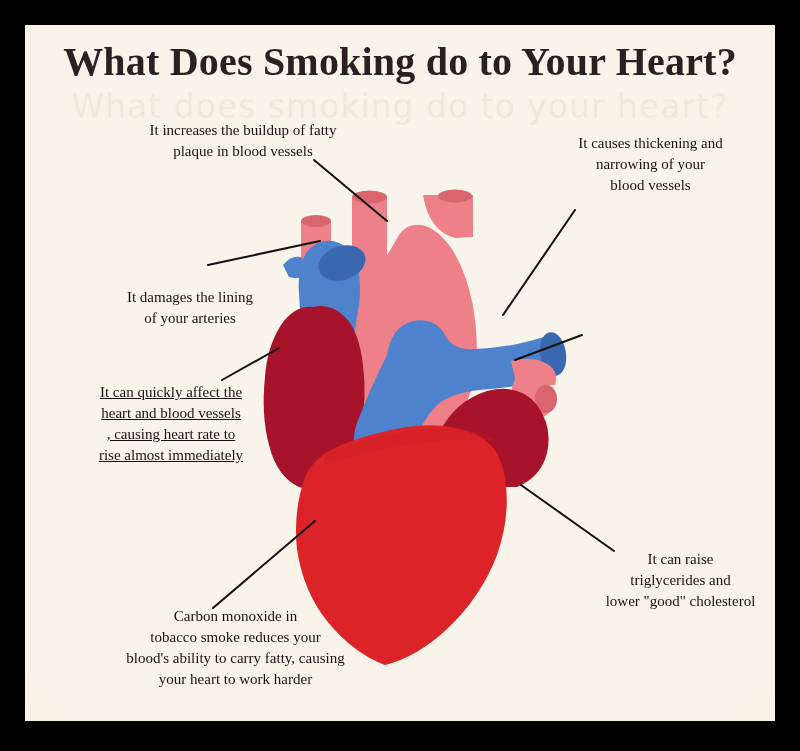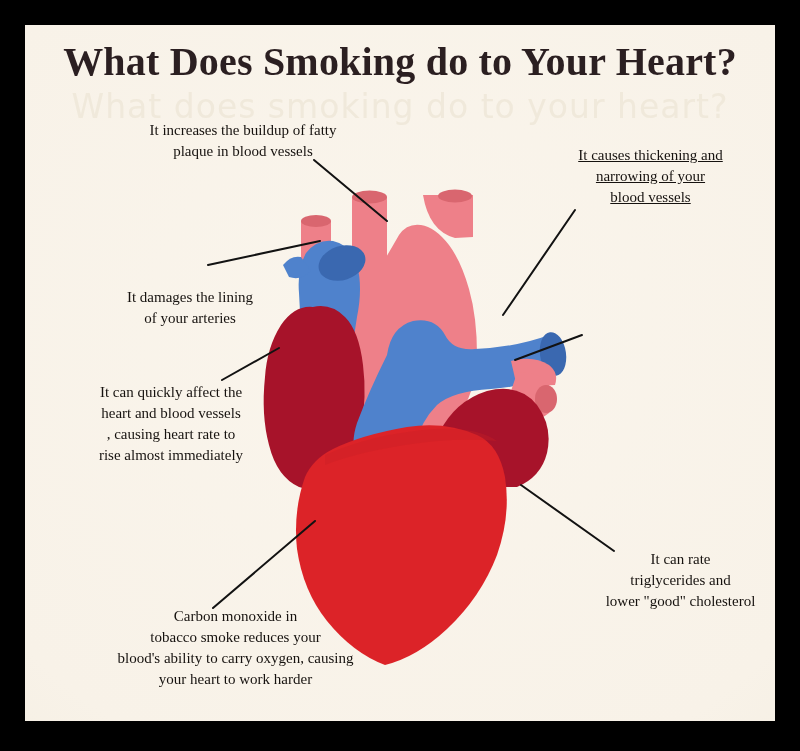--- a/index.html
+++ b/index.html
@@ -65,23 +65,23 @@
     font-family: "Liberation Serif", "DejaVu Serif", serif;
     font-size: 15px;
     line-height: 21px;
     color: #16120F;
     text-align: center;
     white-space: pre-line;
   }
 
   .note-fatty        { left: 68px;  top: 95px;  width: 300px; }
   .note-lining       { left: 55px;  top: 238px; width: 220px; margin-top: 24px; }
-  .note-quick        { left: 26px;  top: 357px; width: 240px; }
+  .note-quick        { left: 26px;  top: 357px; width: 240px; text-decoration: underline; }
   .note-carbon       { left: 48px;  top: 581px; width: 325px; }
-  .note-thicken      { left: 518px; top: 120px; width: 215px; text-decoration: underline; }
+  .note-thicken      { left: 518px; top: 108px; width: 215px; }
   .note-sticky       { left: 558px; top: 258px; width: 200px; }
   .note-trigly       { left: 548px; top: 524px; width: 215px; }
 
   
   #heart-svg, #leaders-svg {
     position: absolute;
     left: 0; top: 0;
     width: 750px;
     height: 696px;
   }
@@ -216,26 +216,26 @@
     <div class="note note-lining">It damages the lining
 of your arteries</div>
 
     <div class="note note-quick">It can quickly affect the
 heart and blood vessels
 , causing heart rate to
 rise almost immediately</div>
 
     <div class="note note-carbon">Carbon monoxide in
 tobacco smoke reduces your
-blood's ability to carry oxygen, causing
+blood's ability to carry fatty, causing
 your heart to work harder</div>
 
     <div class="note note-thicken">It causes thickening and
 narrowing of your
 blood vessels</div>
 
 
-    <div class="note note-trigly">It can rate
+    <div class="note note-trigly">It can raise
 triglycerides and
 lower "good" cholesterol</div>
 
   </div>
 </div>
 
 </body></html>

